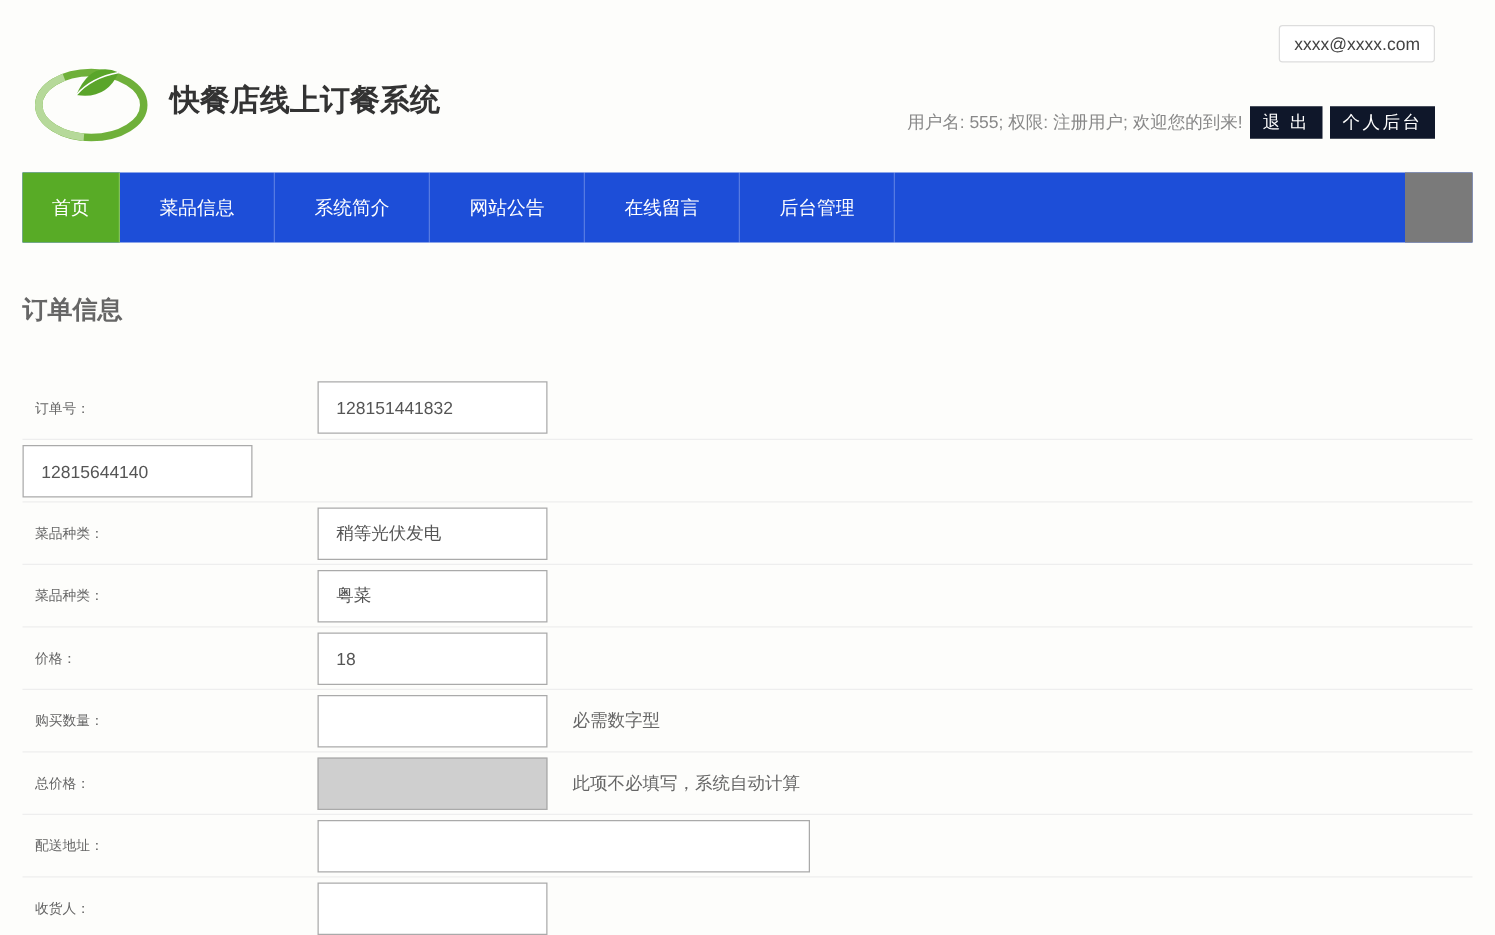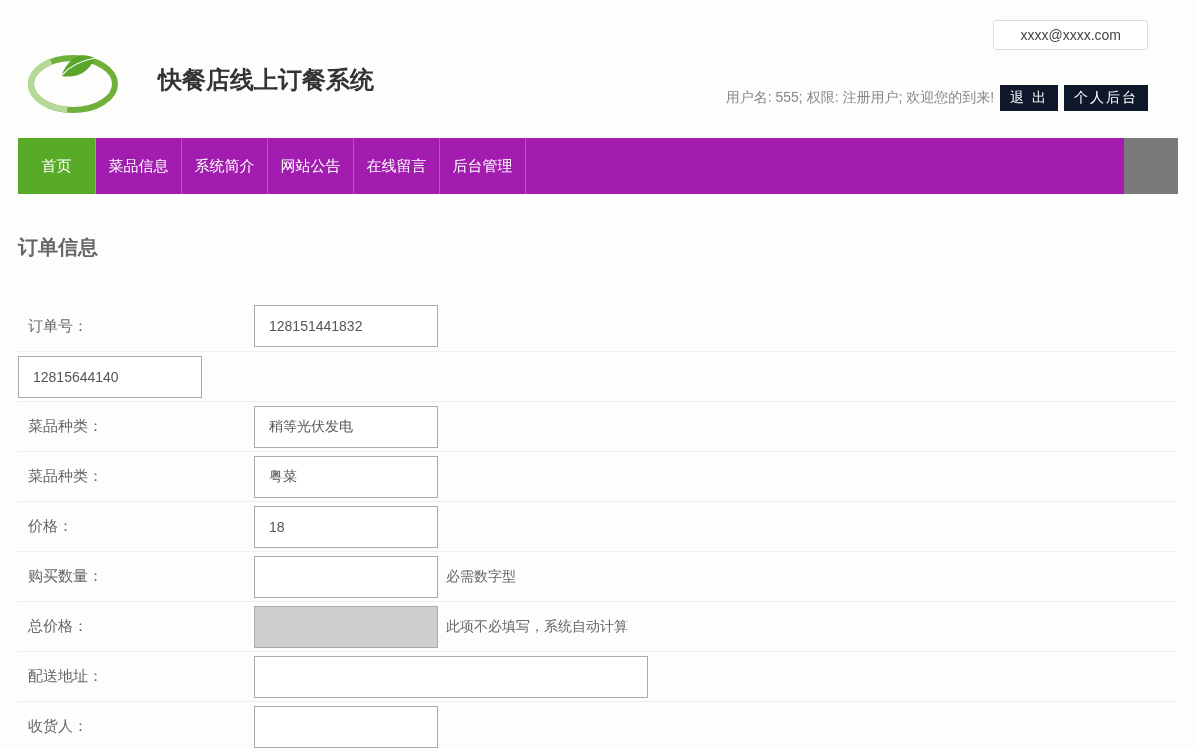--- a/index.html
+++ b/index.html
@@ -18,21 +18,21 @@
     height: 40px;
     position: relative;
   }
   .email-badge {
     position: absolute;
     right: 30px;
     top: 20px;
     background: #fff;
     border: 1px solid #ddd;
     border-radius: 3px;
-    padding: 6px 26px;
+    padding: 6px 11px;
     font-size: 14px;
     color: #444;
   }
   .header-row {
     display: flex;
     align-items: center;
     height: 80px;
     position: relative;
   }
   .logo {
@@ -40,21 +40,20 @@
     height: 90px;
     margin-right: 8px;
     display: flex;
     align-items: center;
     justify-content: center;
   }
   .site-title {
     font-size: 24px;
     font-weight: 700;
     color: #333;
-    margin-left: 22px;
   }
   .header-right {
     position: absolute;
     right: 30px;
     top: 45px;
     display: flex;
     align-items: center;
     gap: 6px;
     font-size: 14px;
     color: #888;
@@ -66,26 +65,26 @@
     color: #fff;
     padding: 4px 10px;
     font-size: 14px;
     border: none;
     cursor: pointer;
     letter-spacing: 2px;
   }
   
   .nav {
     display: flex;
-    background: #a21caf;
+    background: #1d4ed8;
     height: 56px;
     margin-top: 18px;
   }
   .nav-item {
-    width: 86px;
+    width: 124px;
     height: 56px;
     display: flex;
     align-items: center;
     justify-content: center;
     color: #fff;
     font-size: 15px;
     cursor: pointer;
     border-right: 1px solid rgba(255,255,255,0.25);
   }
   .nav-item.active {
@@ -110,36 +109,36 @@
   .form-row {
     display: flex;
     align-items: center;
     height: 50px;
     border-top: 1px solid #eee;
   }
   .form-row:first-child { border-top: none; }
   .form-label {
     width: 236px;
     padding-left: 10px;
-    font-size: 15px;
+    font-size: 11px;
     color: #666;
   }
   .form-input {
     width: 184px;
     height: 42px;
     border: 1px solid #aaa;
     padding: 0 14px;
     font-size: 14px;
     color: #555;
     background: #fff;
   }
   .form-input.wide { width: 394px; }
   .form-input.disabled { background: #cfcfcf; }
   .form-hint {
-    margin-left: 8px;
+    margin-left: 20px;
     font-size: 14px;
     color: #666;
   }
 </style>
 </head>
 <body>
 
 <div class="page">
 
   <div class="top-bar">

